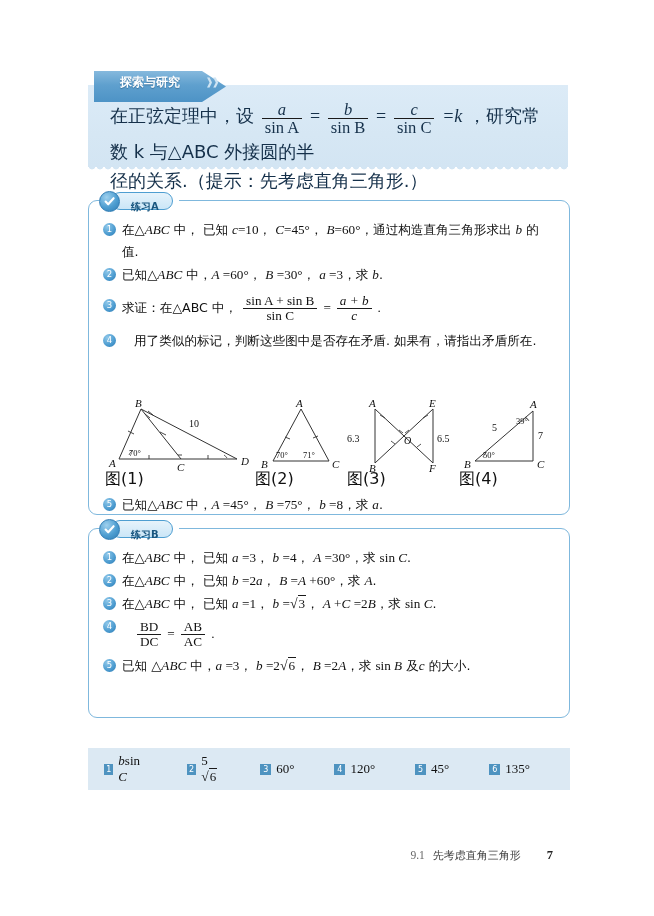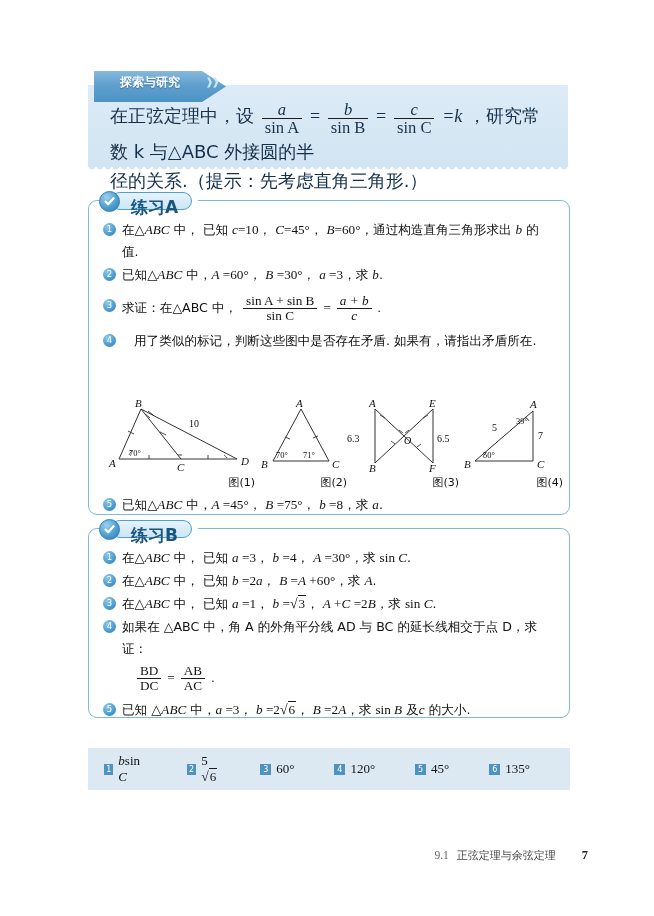--- a/index.html
+++ b/index.html
@@ -120,21 +120,21 @@
     display: inline-flex; align-items: center; justify-content: center;
     margin-right: -9px; position: relative; z-index: 2;
   }
   .prac-badge svg { display: block; }
   .prac-pill {
     height: 18px; padding: 12px 13px 0 19px;
     border: 1.3px solid #4e9ed1; border-radius: 10px;
     background: linear-gradient(180deg,#e6f3fb 0%, #cbe6f7 100%);
     display: inline-flex; align-items: center;
     font-family: "DejaVu Sans", sans-serif;
-    font-size: 17px; font-weight: bold; color: #19567f;
+    font-size: 10px; font-weight: bold; color: #19567f;
     position: relative; z-index: 1; text-align: right;
   }
 
   .items { position: absolute; left: 14px; right: 14px; top: 18px; }
   .item {
     display: flex; align-items: flex-start;
     font-size: 12.6px; line-height: 22px;
     font-family: "DejaVu Sans", sans-serif;
     color: #111111;
     margin-bottom: 1px;
@@ -151,21 +151,21 @@
   .itxt .mi, .itxt .mu { font-family: "Liberation Serif", serif; font-size: 13.2px; }
 
   
   .figures {
     position: absolute; left: 16px; right: 10px; top: 196px; height: 98px;
     display: flex; justify-content: space-between; align-items: flex-start;
   }
   .fig { position: relative; }
   .figcap {
     position: absolute; bottom: -1px; width: 100%;
-    text-align: right; font-size: 11px;
+    text-align: left; font-size: 16px;
     font-family: "DejaVu Sans", sans-serif; color: #111;
   }
   .fig svg { display: block; }
   .fig text { font-family: "Liberation Serif", serif; fill: #111; }
 
   
   #answers {
     position: absolute; left: 88px; top: 748px;
     width: 482px; height: 42px;
     background: #dce9f3;
@@ -179,21 +179,21 @@
     color: #fff; font-size: 8px; line-height: 11px; text-align: center;
     font-family: "DejaVu Sans", sans-serif;
     margin-right: 5px;
   }
   .ansv { font-size: 13px; font-family: "Liberation Serif", serif; color: #111; }
 
   
   #footer {
     position: absolute; left: 0; right: 0; top: 848px;
     display: flex; justify-content: flex-end; align-items: baseline;
-    padding-right: 66px;
+    padding-right: 101px;
     color: #555; font-size: 11px;
     font-family: "DejaVu Sans", sans-serif;
     z-index: 2;
   }
   #footer .sec { margin-right: 8px; color: #666; font-family: "Liberation Serif", serif; font-size: 11.5px; }
   #footer .sectitle { margin-right: 26px; color: #444; }
   #footer .pageno { font-weight: bold; color: #222; font-size: 12.5px; font-family: "Liberation Serif", serif; }
 </style>
 </head>
 <body>
@@ -442,21 +442,20 @@
         <span class="zh"> 中， 已知 </span><span class="mi">a</span><span class="mu"> =1</span><span class="zh">，</span>
         <span class="mi">b</span><span class="mu"> =</span><span class="sqrt mu"><span class="rad">√</span><span class="rb">3</span></span><span class="zh">，</span>
         <span class="mi">A</span><span class="mu"> +</span><span class="mi">C</span><span class="mu"> =2</span><span class="mi">B</span><span class="zh">，求 </span>
         <span class="mu">sin </span><span class="mi">C</span><span class="zh">.</span>
       </span>
     </div>
 
     <div class="item multi">
       <span class="inum">4</span>
       <span class="itxt">
-        <div class="zh">如果在 △ABC 中，角 A 的外角平分线 AD 与 BC 的延长线相交于点 D，求证：</div>
         <div style="line-height:30px;padding-top:3px;margin-left:13px;">
           <span class="frac">
             <span class="num mu">BD</span>
             <span class="den mu">DC</span>
           </span>
           <span class="mu">=</span>
           <span class="frac">
             <span class="num mu">AB</span>
             <span class="den mu">AC</span>
           </span>
@@ -501,15 +500,15 @@
     <span class="ansv">45°</span>
   </span>
   <span class="ans">
     <span class="ansq">6</span>
     <span class="ansv">135°</span>
   </span>
 </div>
 
 <div id="footer">
   <span class="sec">9.1</span>
-  <span class="sectitle zh">正弦定理与余弦定理</span>
+  <span class="sectitle zh">先考虑直角三角形</span>
   <span class="pageno">7</span>
 </div>
 
 </body></html>

